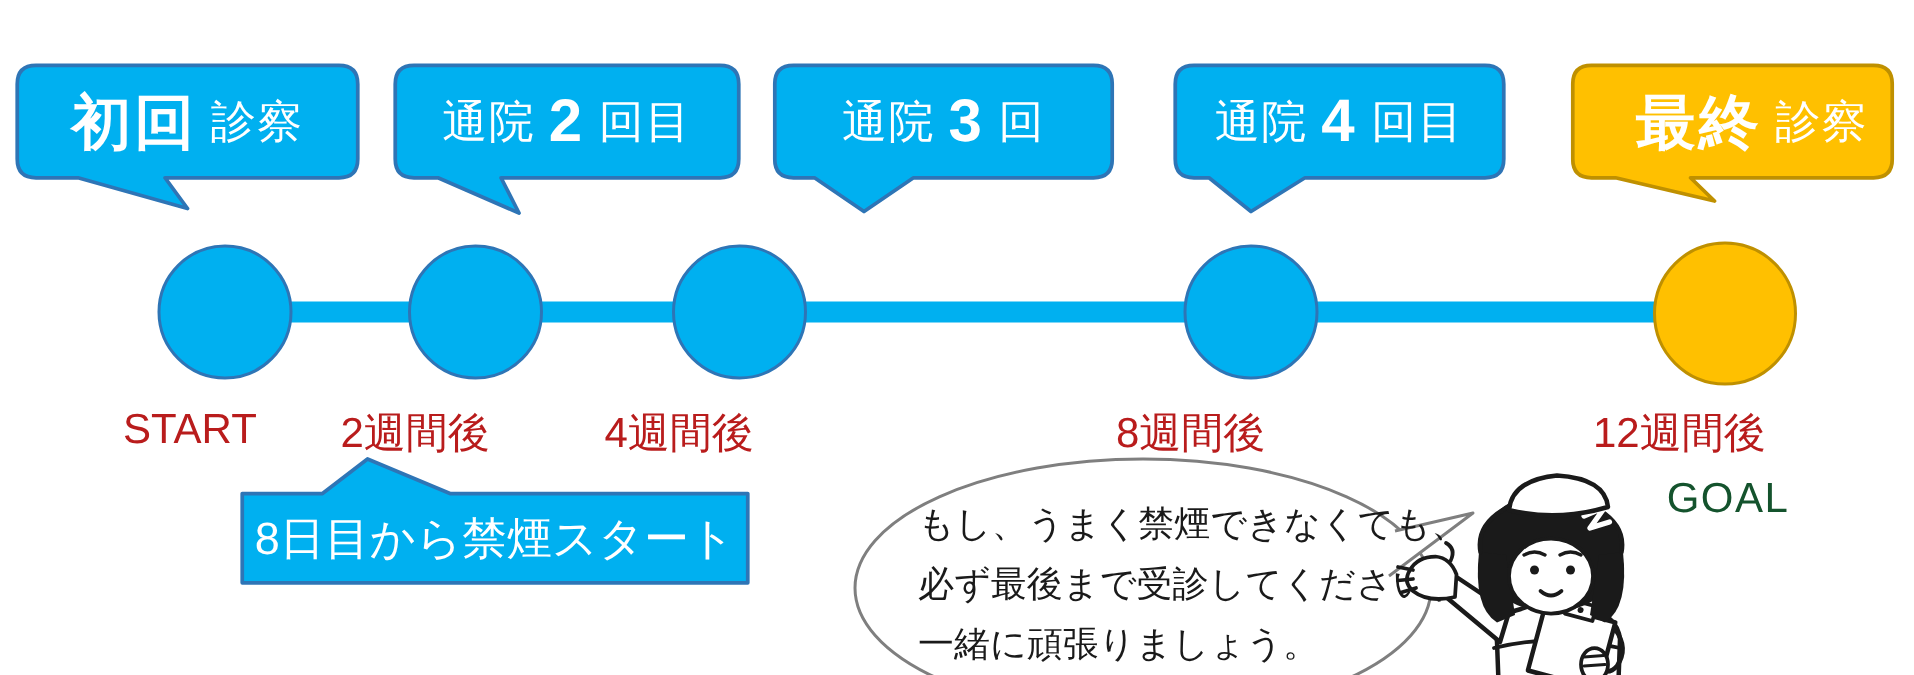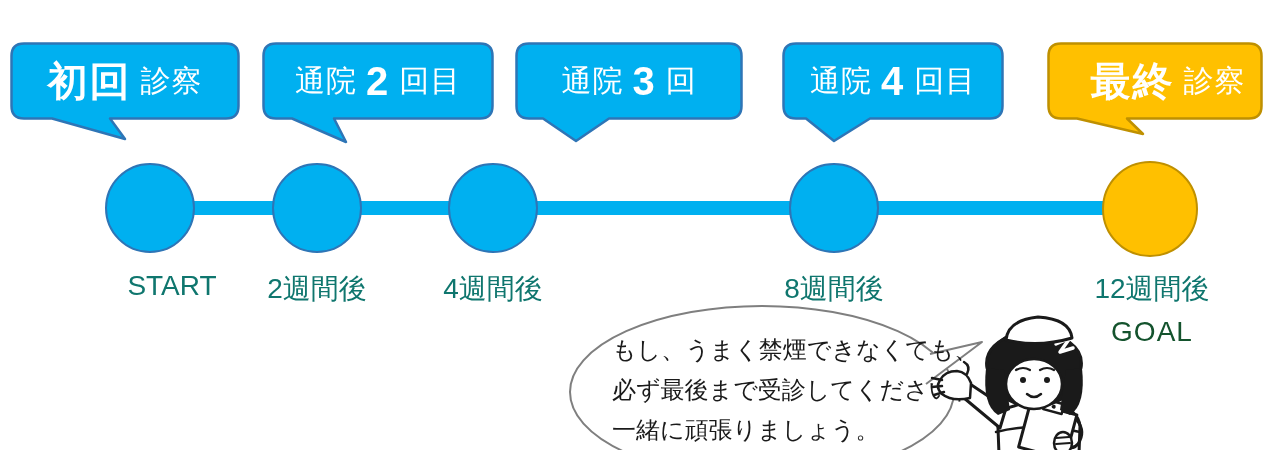--- a/index.html
+++ b/index.html
@@ -9,22 +9,22 @@
   .callout svg{position:absolute;left:0;top:0;display:block;}
   .callout .txt{position:absolute;left:0;top:0;height:78px;width:100%;
                 display:flex;align-items:center;justify-content:center;gap:9px;
                 color:#ffffff;white-space:nowrap;}
   .callout .pre,.callout .post{font-size:30px;font-weight:500;letter-spacing:1px;}
   .callout .em{font-size:40px;font-weight:800;letter-spacing:2px;}
   .tl-line{position:absolute;left:150px;top:169px;width:1000px;height:14px;background:#00B0F0;}
   .dot{position:absolute;width:90px;height:90px;border-radius:50%;background:#00B0F0;
        border:2px solid #2E75B6;box-sizing:border-box;}
   .dot.gold{width:96px;height:96px;background:#FFC000;border-color:#BF9000;}
-  .ms-label{position:absolute;top:238px;width:180px;text-align:center;font-size:28px;
-            color:#0f766e;white-space:nowrap;}
+  .ms-label{position:absolute;top:238px;width:180px;font-size:28px;
+            color:#b91c1c;white-space:nowrap;}
   .goal-label{position:absolute;top:284px;left:1062px;width:180px;text-align:center;
               font-size:28px;color:#14532d;letter-spacing:1px;}
   .note{position:absolute;left:160px;top:272px;width:340px;height:86px;}
   .note svg{position:absolute;left:0;top:0;display:block;}
   .note .txt{position:absolute;left:0;top:25px;width:340px;height:61px;display:flex;
              align-items:center;justify-content:center;font-size:30px;color:#ffffff;
              white-space:nowrap;}
   .speech{position:absolute;left:565px;top:270px;width:430px;height:180px;}
   .speech svg{position:absolute;left:0;top:0;display:block;}
   .speech .lines{position:absolute;left:47px;top:28px;font-size:24px;line-height:40px;
@@ -99,20 +99,26 @@
   <div class="dot" style="left:789px;top:131px;"></div>
   <div class="dot gold" style="left:1102px;top:129px;"></div>
 
   <div class="ms-label" style="left:82px;">START</div>
   <div class="ms-label" style="left:227px;">2週間後</div>
   <div class="ms-label" style="left:403px;">4週間後</div>
   <div class="ms-label" style="left:744px;">8週間後</div>
   <div class="ms-label" style="left:1062px;">12週間後</div>
   <div class="goal-label">GOAL</div>
 
+  <div class="note">
+    <svg width="340" height="86" viewBox="0 0 340 86">
+      <path d="M1.5,84.5 V25 H55 L85,2 L140,25 H338.5 V84.5 Z" fill="#00B0F0" stroke="#2E75B6" stroke-width="2.5" stroke-linejoin="round"></path>
+    </svg>
+    <div class="txt">8日目から禁煙スタート</div>
+  </div>
 
   <div class="speech">
     <svg width="430" height="180" viewBox="0 0 430 180">
       <ellipse cx="197" cy="90" rx="192" ry="86" fill="#ffffff" stroke="#7F7F7F" stroke-width="2"></ellipse>
       <path d="M365,52 L417,40 L361,82" fill="#ffffff" stroke="#7F7F7F" stroke-width="2" stroke-linejoin="round"></path>
     </svg>
     <div class="lines">
       <span>もし、うまく禁煙できなくても、</span>
       <span>必ず最後まで受診してくださいね。</span>
       <span>一緒に頑張りましょう。</span>

